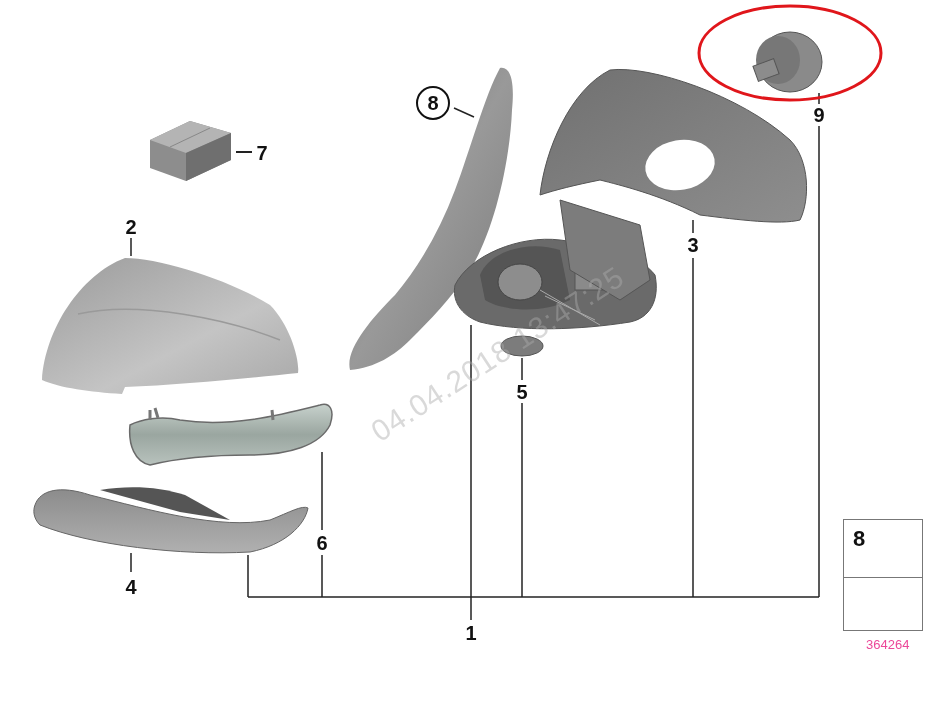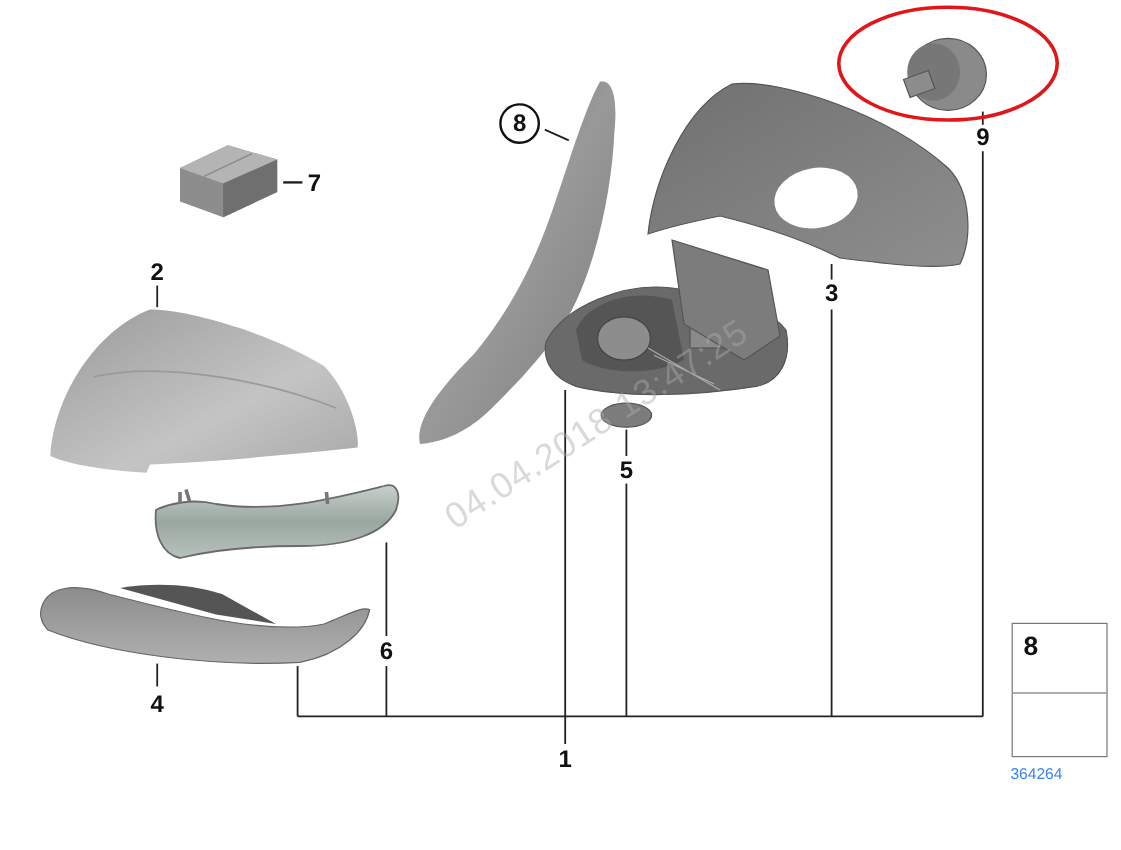--- a/index.html
+++ b/index.html
@@ -4,21 +4,21 @@
   <style>
     html, body { margin: 0; padding: 0; background: #ffffff; }
     body { width: 934px; height: 708px; position: relative; overflow: hidden; font-family: "Liberation Sans", sans-serif; }
     .stage { position: absolute; left: 0; top: 0; width: 934px; height: 708px; }
     .callout { position: absolute; font-family: "Liberation Sans", sans-serif; font-weight: bold; font-size: 20px; color: #111; line-height: 1; transform: translate(-50%, -50%); }
     .callout-circle { position: absolute; width: 34px; height: 34px; border: 2px solid #111; border-radius: 50%; box-sizing: border-box; display: flex; align-items: center; justify-content: center; font-weight: bold; font-size: 20px; color: #111; }
     .watermark { position: absolute; left: 365px; top: 420px; font-size: 30px; color: rgba(170,170,170,0.45); transform-origin: left top; transform: rotate(-33deg); white-space: nowrap; letter-spacing: 1px; }
     .legend-box { position: absolute; left: 843px; top: 519px; width: 80px; height: 112px; border: 1px solid #777; box-sizing: border-box; background: #fff; }
     .legend-divider { position: absolute; left: 0; top: 57px; width: 100%; height: 0; border-top: 1px solid #777; }
     .legend-num { position: absolute; left: 9px; top: 6px; font-weight: bold; font-size: 22px; color: #111; }
-    .ref-number { position: absolute; left: 842px; top: 637px; font-size: 13px; color: #3b82f6; }
+    .ref-number { position: absolute; left: 866px; top: 637px; font-size: 13px; color: #ec4899; }
     svg { position: absolute; left: 0; top: 0; }
   </style>
 </head>
 <body>
 
 <div class="stage">
 
   <svg width="934" height="708" viewBox="0 0 934 708">
     <defs>
       <linearGradient id="capGrad" x1="0" y1="0" x2="1" y2="1">

